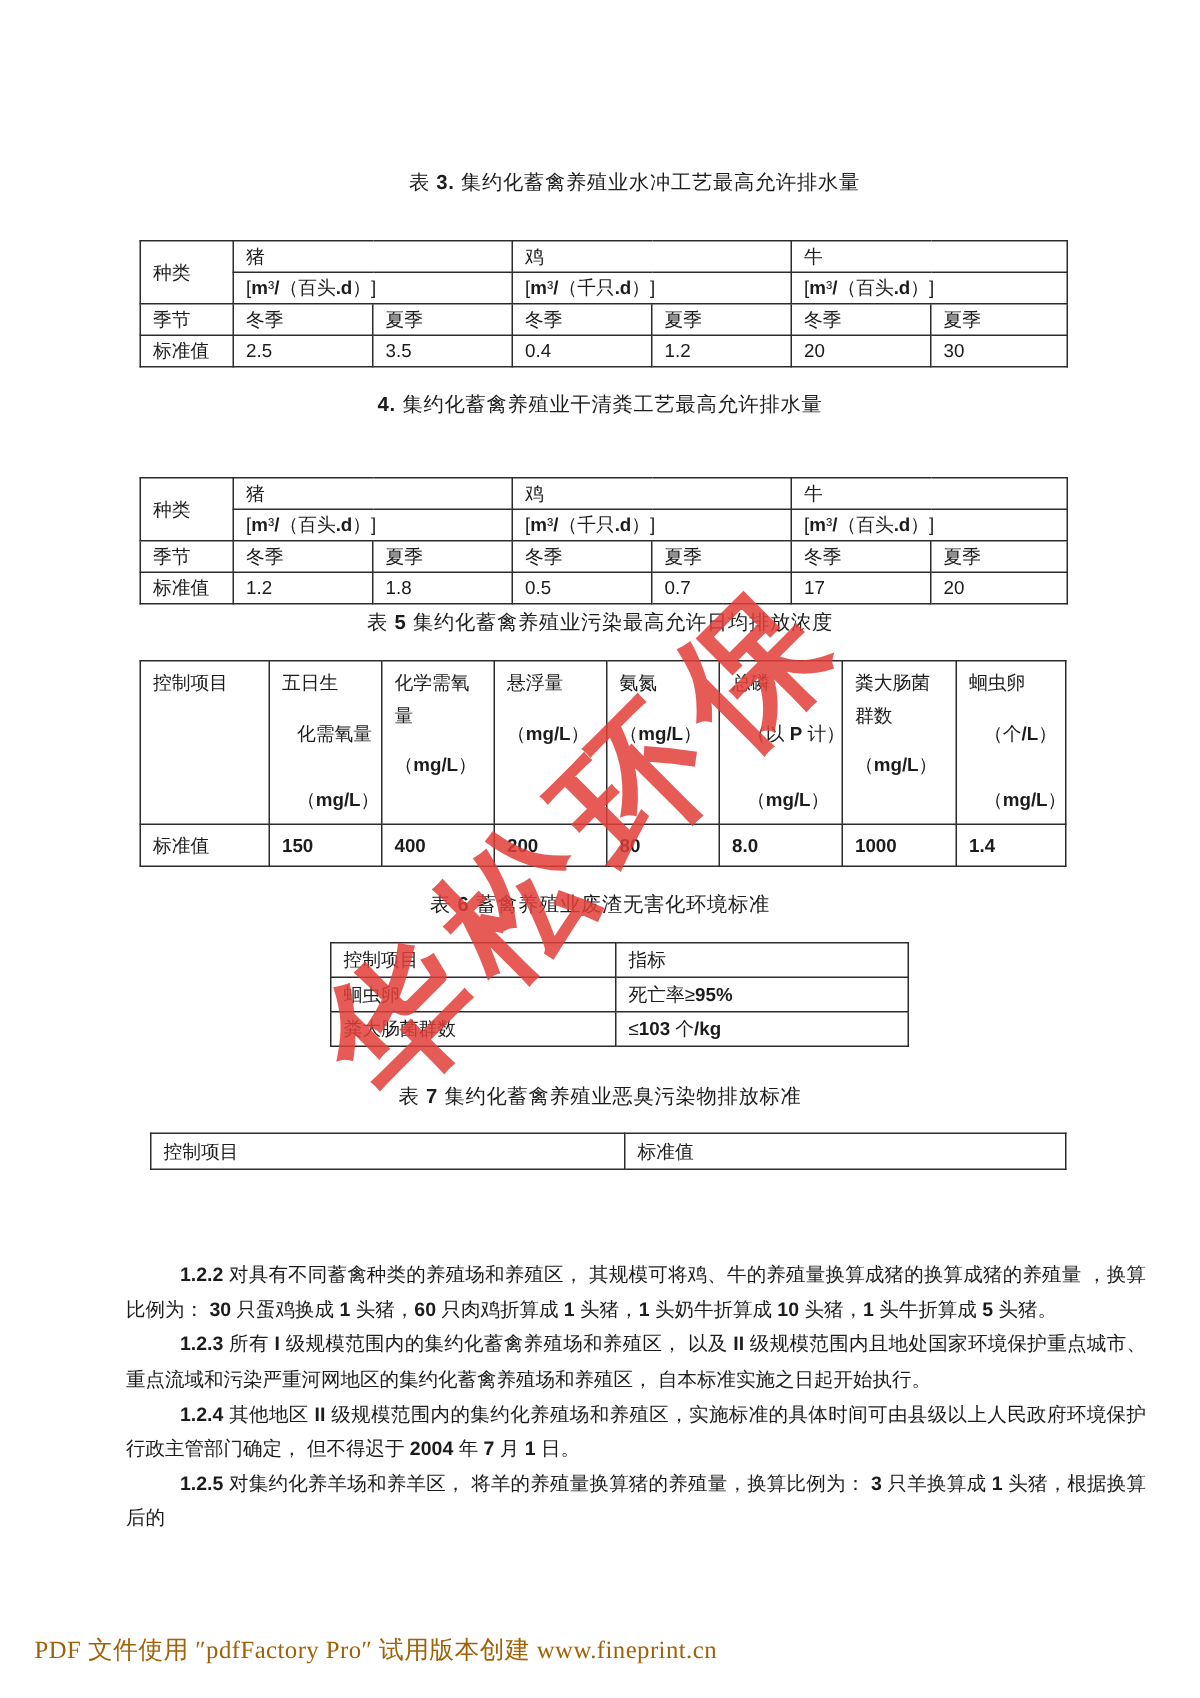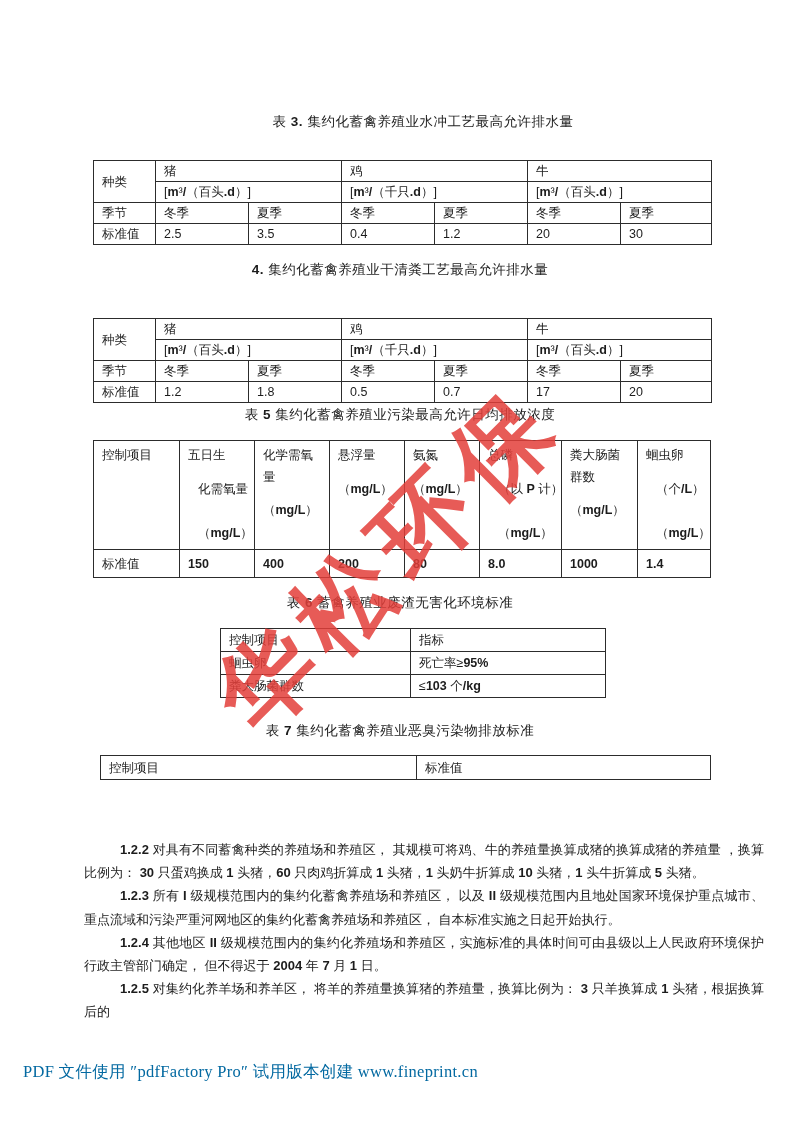--- a/index.html
+++ b/index.html
@@ -24,22 +24,22 @@
   .t5 tr.vals{height:28px;}
   .t67 tr{height:23px;}
   .t7 tr{height:24px;}
   .paras{position:absolute;left:84px;top:822px;width:680px;font-size:13px;line-height:23.2px;text-align:justify;margin-top:16px;}
   .paras p{margin:0;text-indent:36px;}
   .watermark{
     position:absolute;left:390px;top:560px;transform:translate(-50%,-50%) rotate(-45deg);
     font-size:96px;font-weight:bold;letter-spacing:14px;white-space:nowrap;
     color:rgba(227,62,58,0.85);z-index:5;pointer-events:none;
   }
-  .footer{position:absolute;left:23px;top:1061px;font-size:16.5px;letter-spacing:0.3px;
-    font-family:"Liberation Serif","DejaVu Serif",serif;color:#0369a1;}
+  .footer{position:absolute;left:23px;top:1089px;font-size:16.5px;letter-spacing:0.3px;
+    font-family:"Liberation Serif","DejaVu Serif",serif;color:#a16207;}
   b{font-weight:bold;}
 </style>
 </head>
 <body>
 
 <div class="page">
 
   <div class="caption" style="top:113px;padding-left:23px;">表 <b>3.</b> 集约化蓄禽养殖业水冲工艺最高允许排水量</div>
   <table class="t t34" style="left:93px;top:160px;width:618px;">
     <colgroup>

